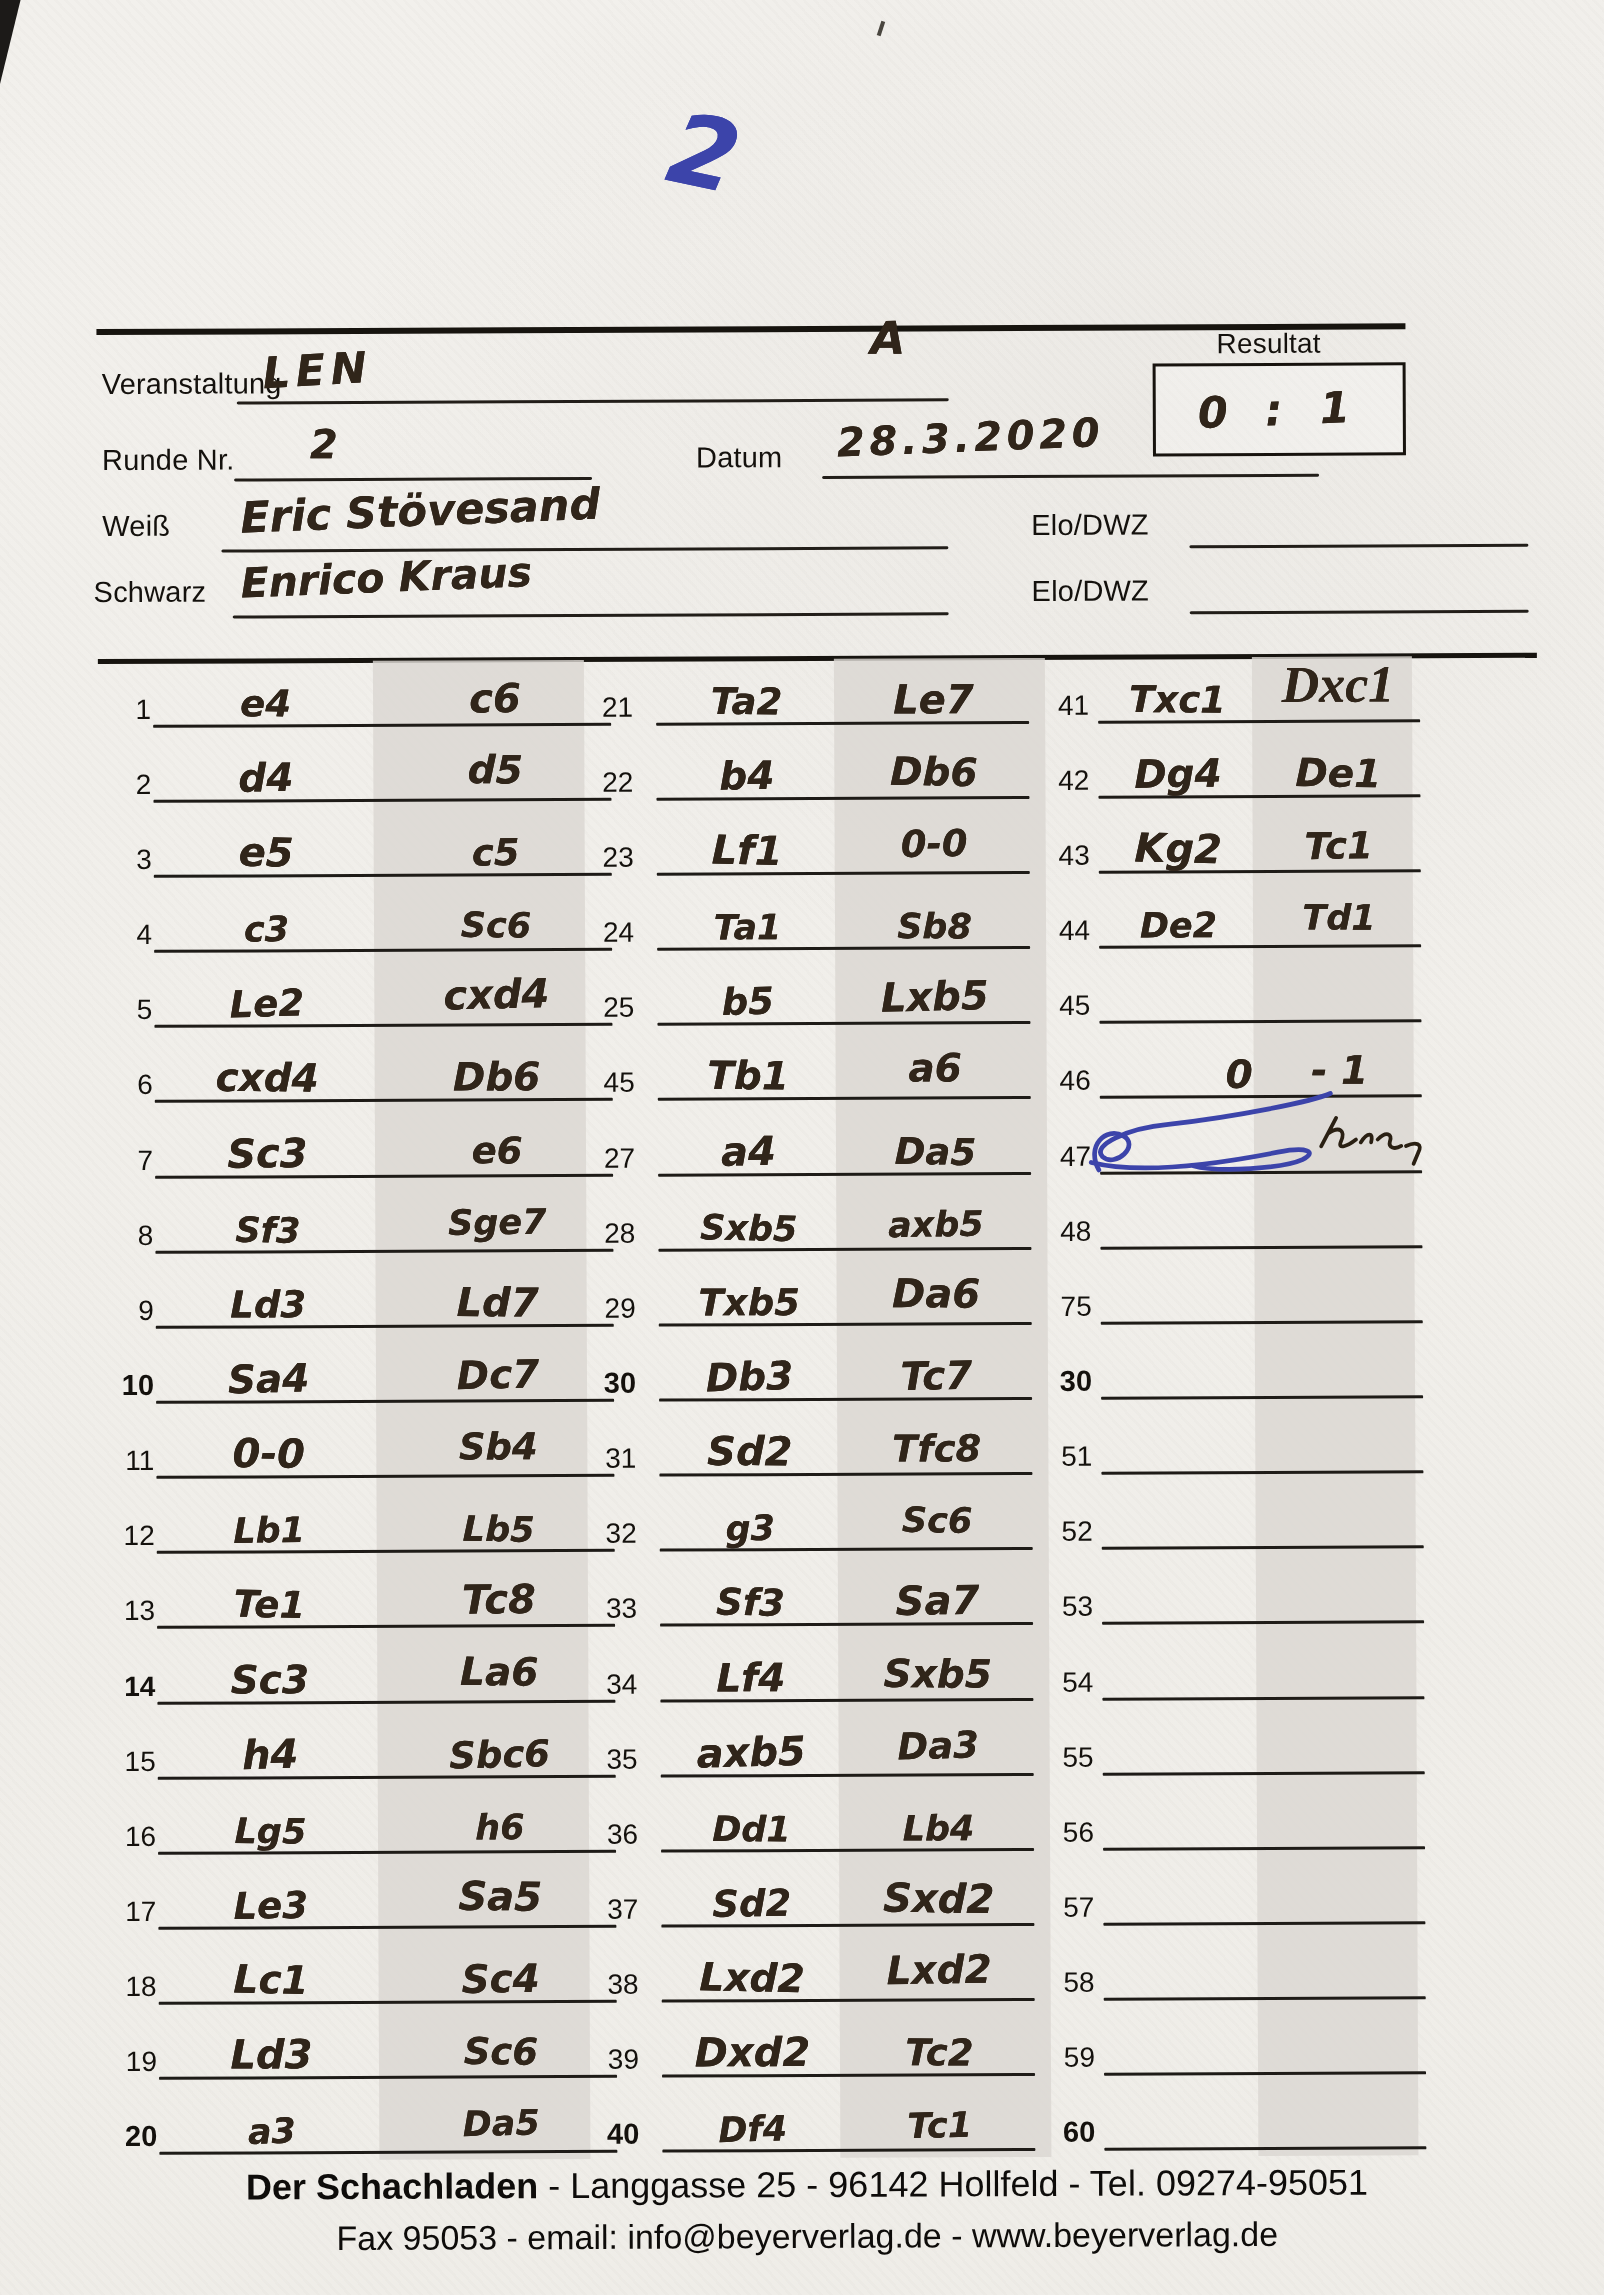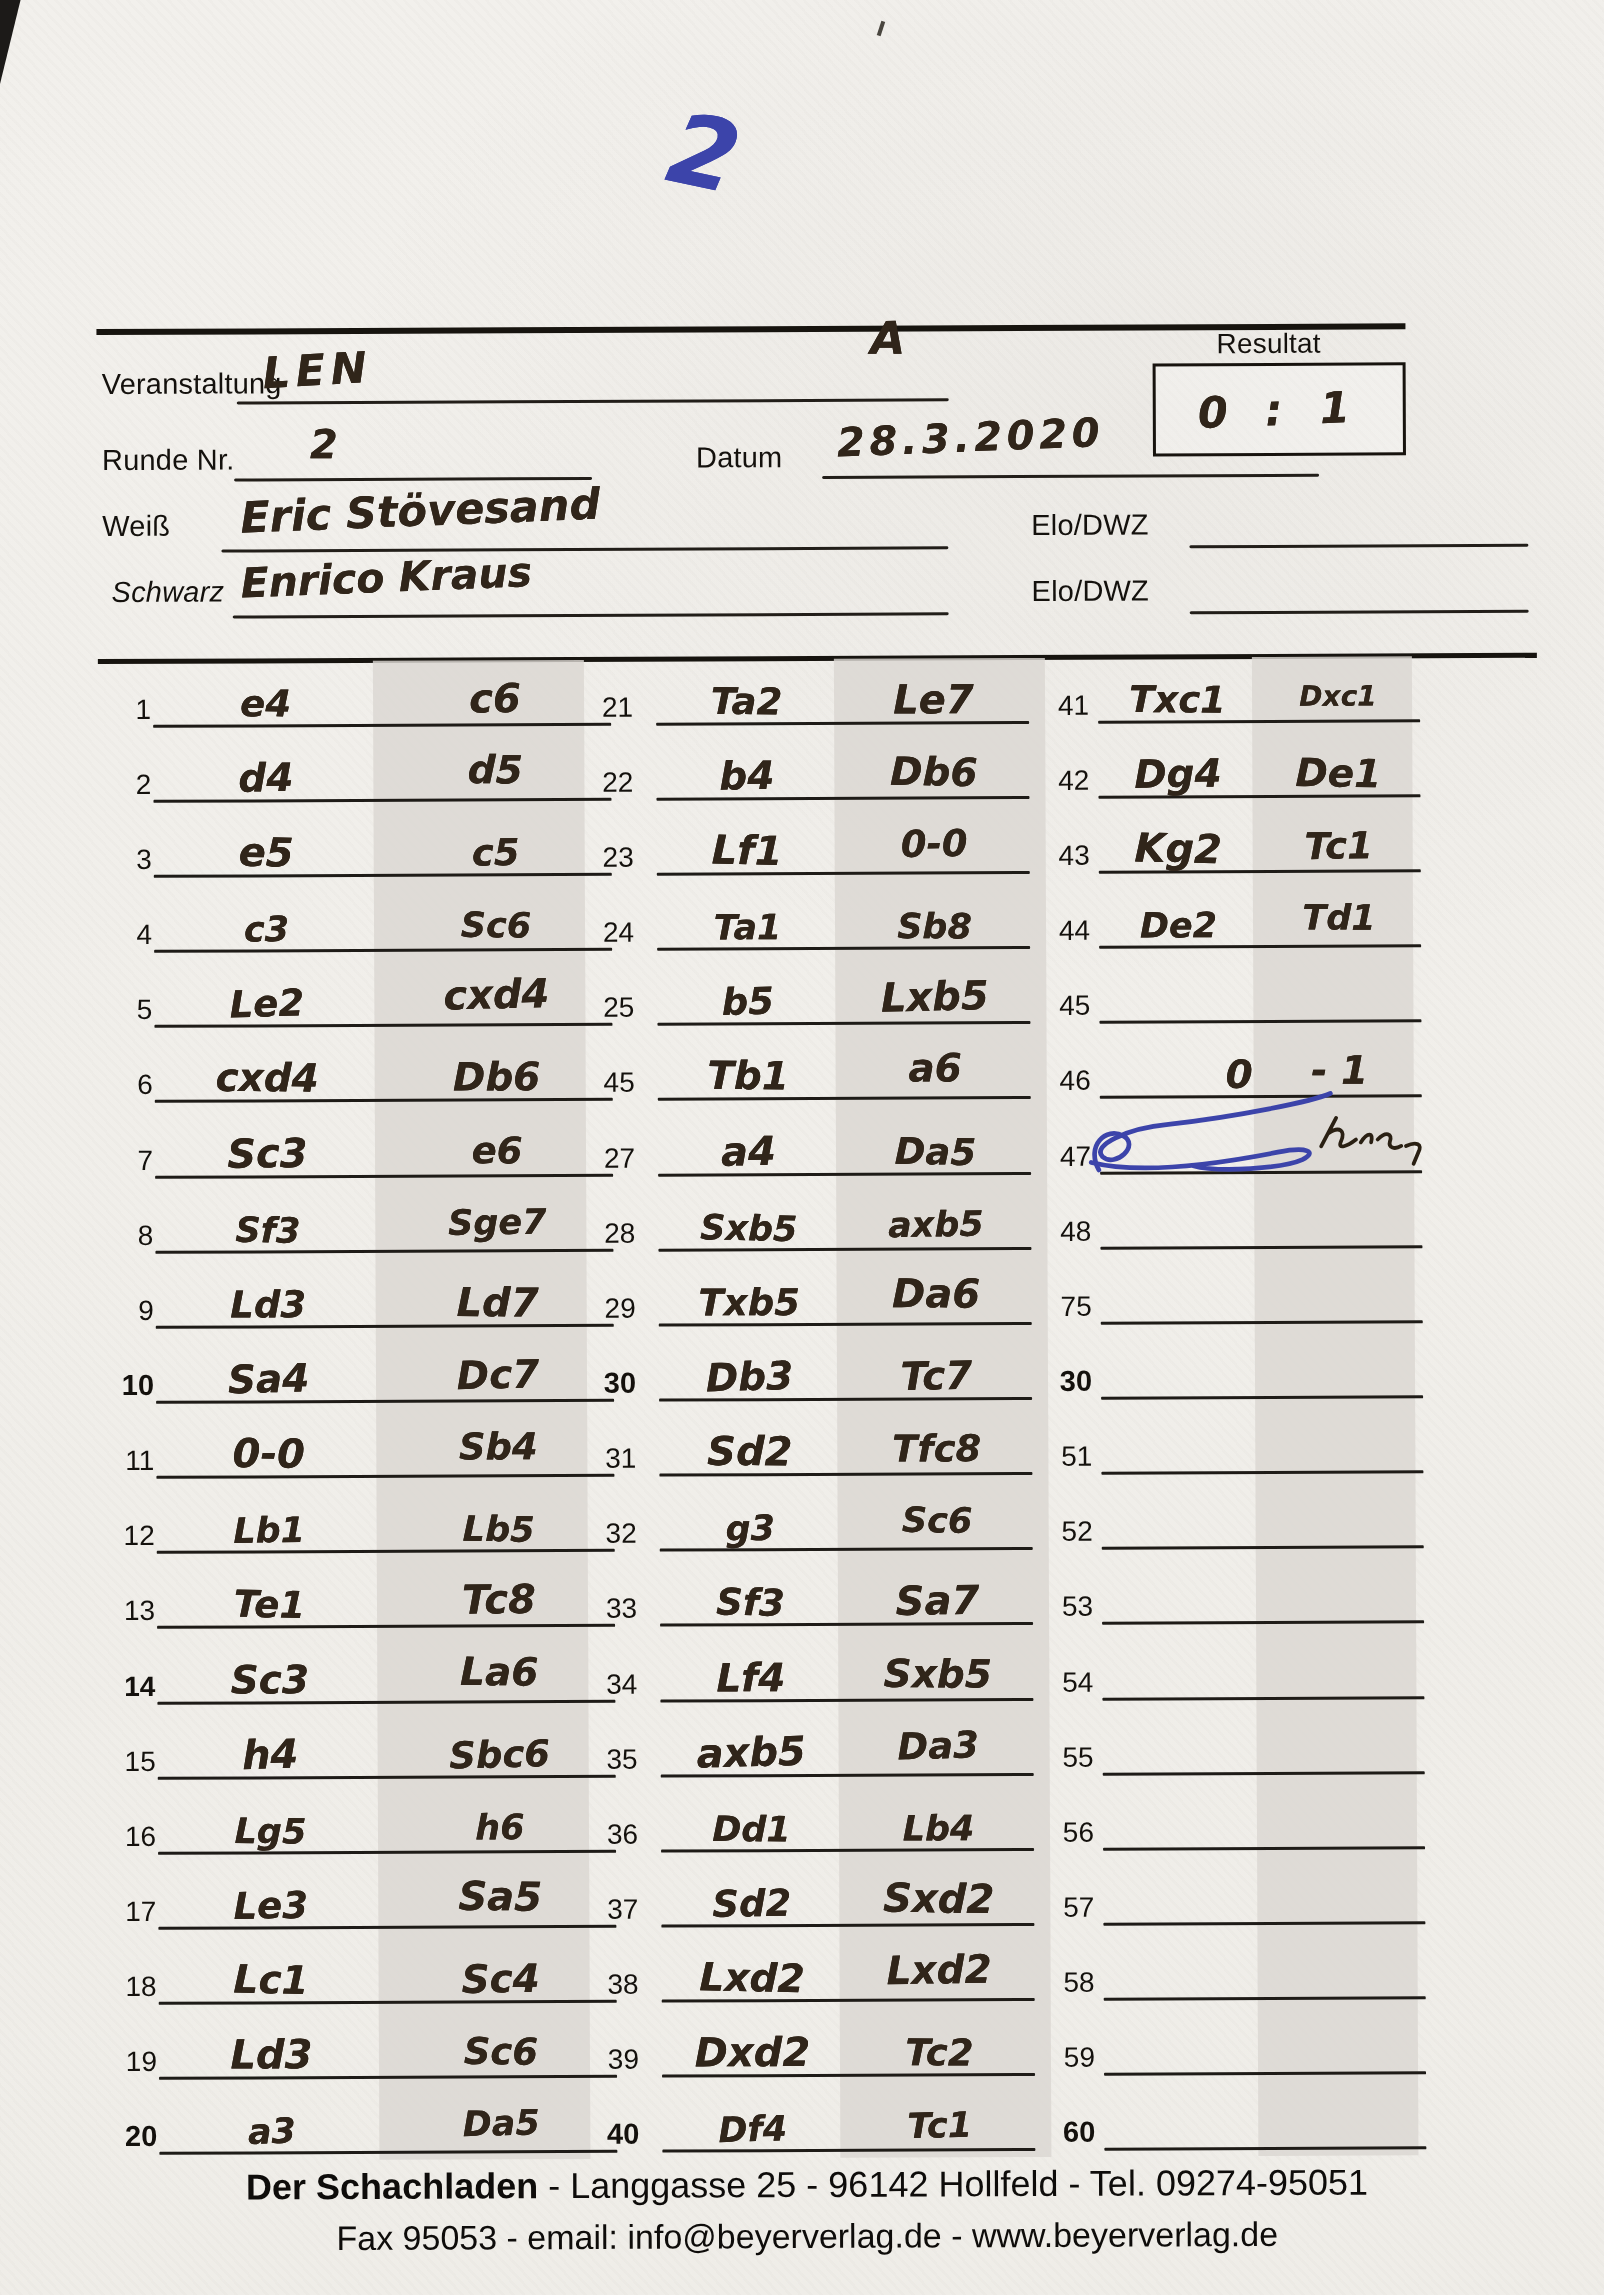--- a/index.html
+++ b/index.html
@@ -65,21 +65,21 @@
     <div class="lbl" style="left:699px;top:441px;">Datum</div>
     <div class="fline" style="left:825px;top:476px;width:497px;"></div>
     <div class="hw hand" style="left:840px;top:418px;font-size:40px;letter-spacing:4.7px;transform:rotate(-2deg);">28.3.2020</div>
 
     <div class="lbl" style="left:105px;top:507px;">Weiß</div>
     <div class="fline" style="left:224px;top:547px;width:727px;"></div>
     <div class="hw hand" style="left:243px;top:488px;font-size:43px;transform:rotate(-2deg);">Eric Stövesand</div>
     <div class="lbl" style="left:1034px;top:510px;">Elo/DWZ</div>
     <div class="fline" style="left:1192px;top:547px;width:339px;"></div>
 
-    <div class="lbl" style="left:114px;top:573px;font-style:italic;">Schwarz</div>
+    <div class="lbl" style="left:96px;top:573px;">Schwarz</div>
     <div class="fline" style="left:235px;top:613px;width:716px;"></div>
     <div class="hw hand" style="left:243px;top:556px;font-size:41px;transform:rotate(-2deg);">Enrico Kraus</div>
     <div class="lbl" style="left:1034px;top:576px;">Elo/DWZ</div>
     <div class="fline" style="left:1192px;top:613px;width:339px;"></div>
 
     <div class="rule" style="left:100px;top:656px;width:1439px;height:4.7px;"></div>
 
     <div class="stripe" style="left:375px;width:211px;"></div>
     <div class="stripe" style="left:836px;width:211px;"></div>
     <div class="stripe" style="left:1254px;width:160px;"></div>
@@ -322,21 +322,21 @@
         <div class="mrow" style="left: 573px; top: 2094px; width: 473px;">
           <span class="mnum b" style="width: 62px;">40</span>
           <i class="mline" style="left: 85px; width: 373px;"></i>
           <span class="mcell hand" style="left: 90px; width: 171px; font-size: 35px; transform: rotate(-1.4deg);">Df4</span>
           <span class="mcell hand" style="left: 271px; width: 183px; font-size: 35px; transform: rotate(-1.2deg); bottom: 8.5px;">Tc1</span>
         </div>
         <div class="mrow" style="left: 1053px; top: 667px; width: 384px;">
           <span class="mnum" style="width: 38px;">41</span>
           <i class="mline" style="left: 47px; width: 322px;"></i>
           <span class="mcell hand" style="left: 53px; width: 147px; font-size: 37px; transform: rotate(0.7deg);">Txc1</span>
-          <span class="mcell hand" style="left: 209px; width: 156px; font-size: 28px; transform: rotate(0deg); bottom: 12.2px;">Dxc1</span>
+          <span class="mcell hand" style="left: 209px; width: 156px; font-size: 52px; transform: rotate(0deg); bottom: 12.2px; font-family: Liberation Serif, serif;">Dxc1</span>
         </div>
         <div class="mrow" style="left: 1053px; top: 742px; width: 384px;">
           <span class="mnum" style="width: 38px;">42</span>
           <i class="mline" style="left: 47px; width: 322px;"></i>
           <span class="mcell hand" style="left: 53px; width: 147px; font-size: 39px; transform: rotate(-0.7deg);">Dg4</span>
           <span class="mcell hand" style="left: 209px; width: 156px; font-size: 39px; transform: rotate(1.2deg); bottom: 4.7px;">De1</span>
         </div>
         <div class="mrow" style="left: 1053px; top: 817px; width: 384px;">
           <span class="mnum" style="width: 38px;">43</span>
           <i class="mline" style="left: 47px; width: 322px;"></i>

